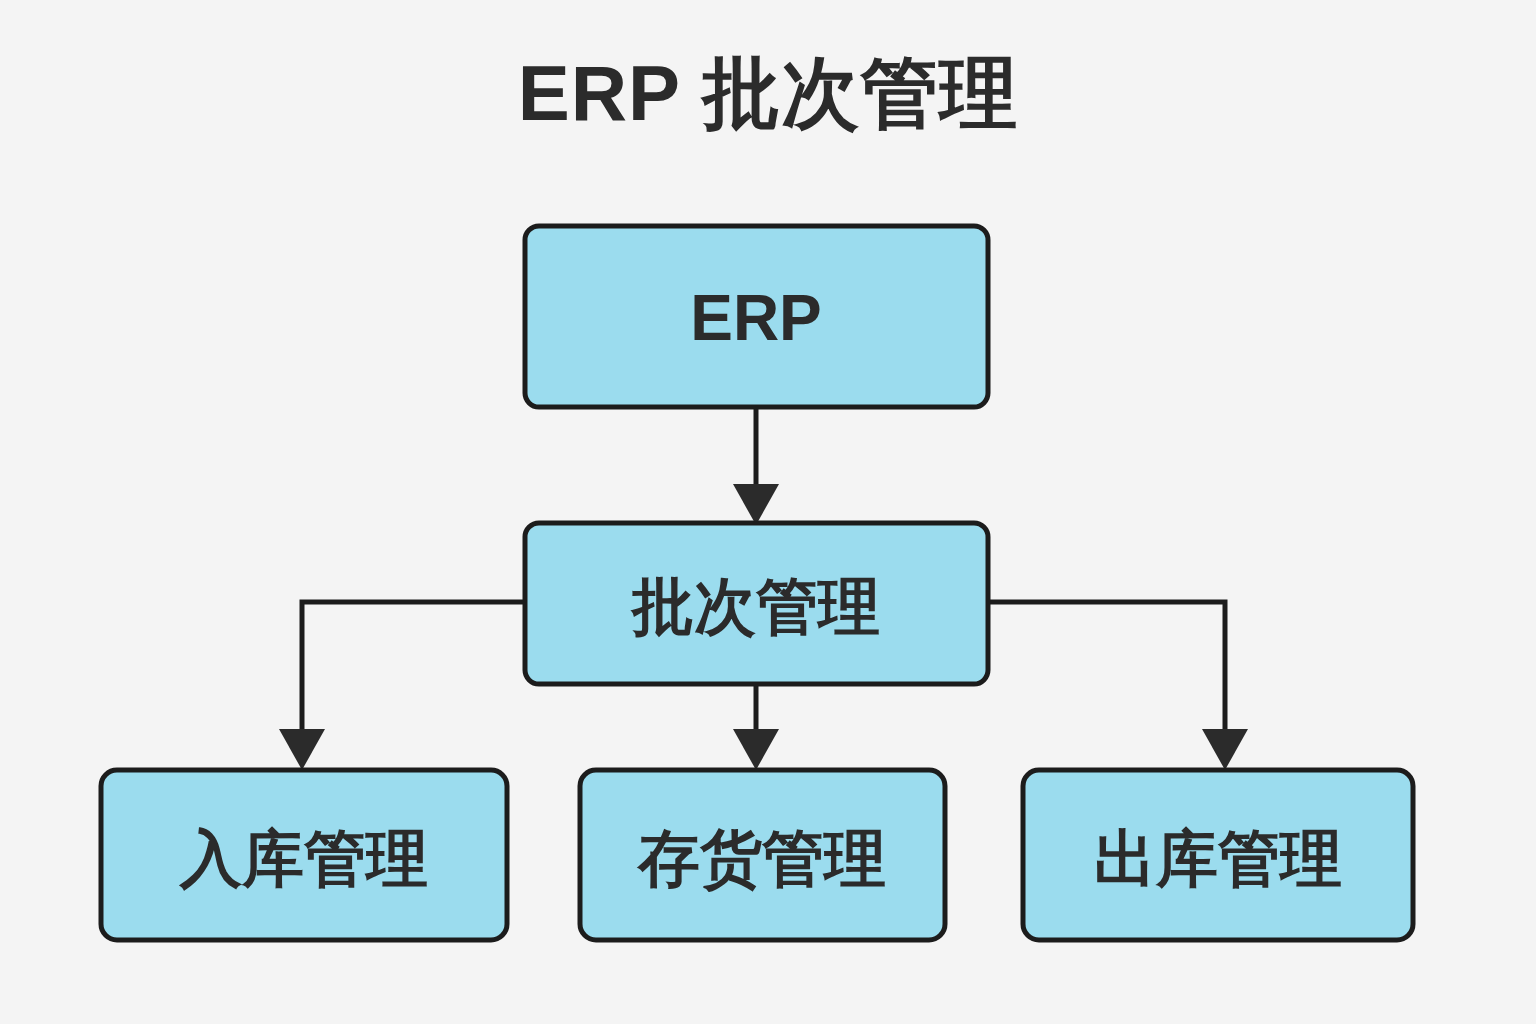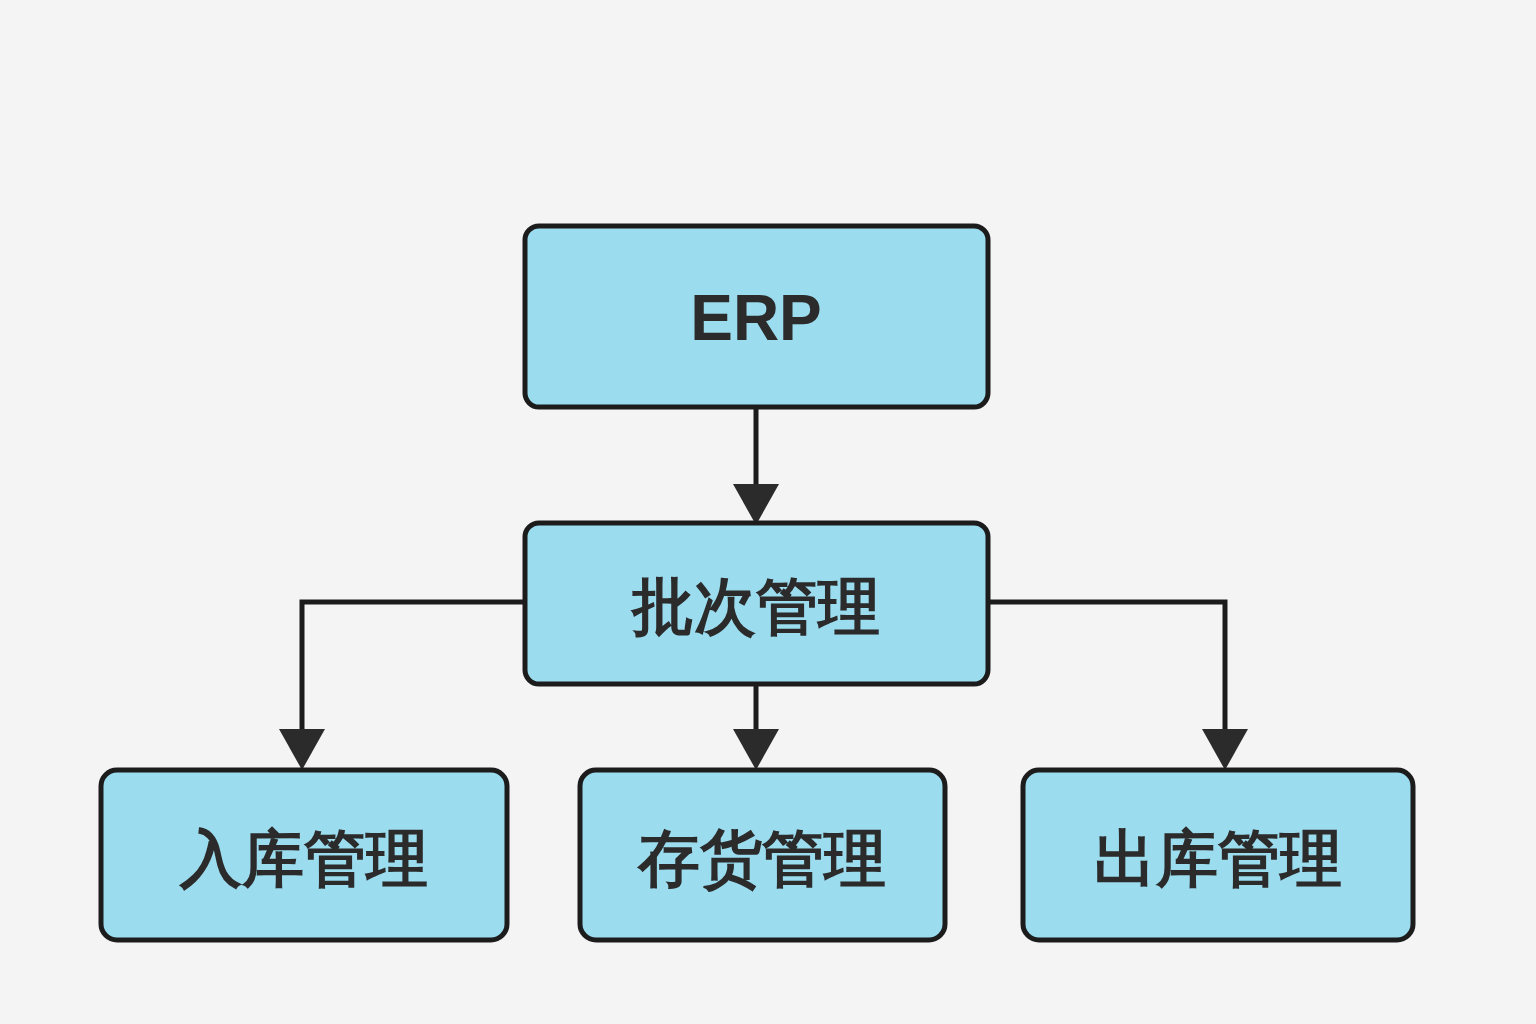--- a/index.html
+++ b/index.html
@@ -61,20 +61,21 @@
   .arrow-head {
     fill: #2b2b2b;
     stroke: none;
   }
 </style>
 </head>
 <body>
 
 <div id="canvas">
 
+  <div class="diagram-title">ERP 批次管理</div>
 
   <svg class="flow" viewBox="0 0 1536 1024">
 
     <g>
       <path class="connector" d="M 756 407 L 756 505"></path>
       <polygon class="arrow-head" points="756,525 733,484 779,484"></polygon>
     </g>
 
     <g>
       <path class="connector" d="M 525 602 L 302 602 L 302 730"></path>

